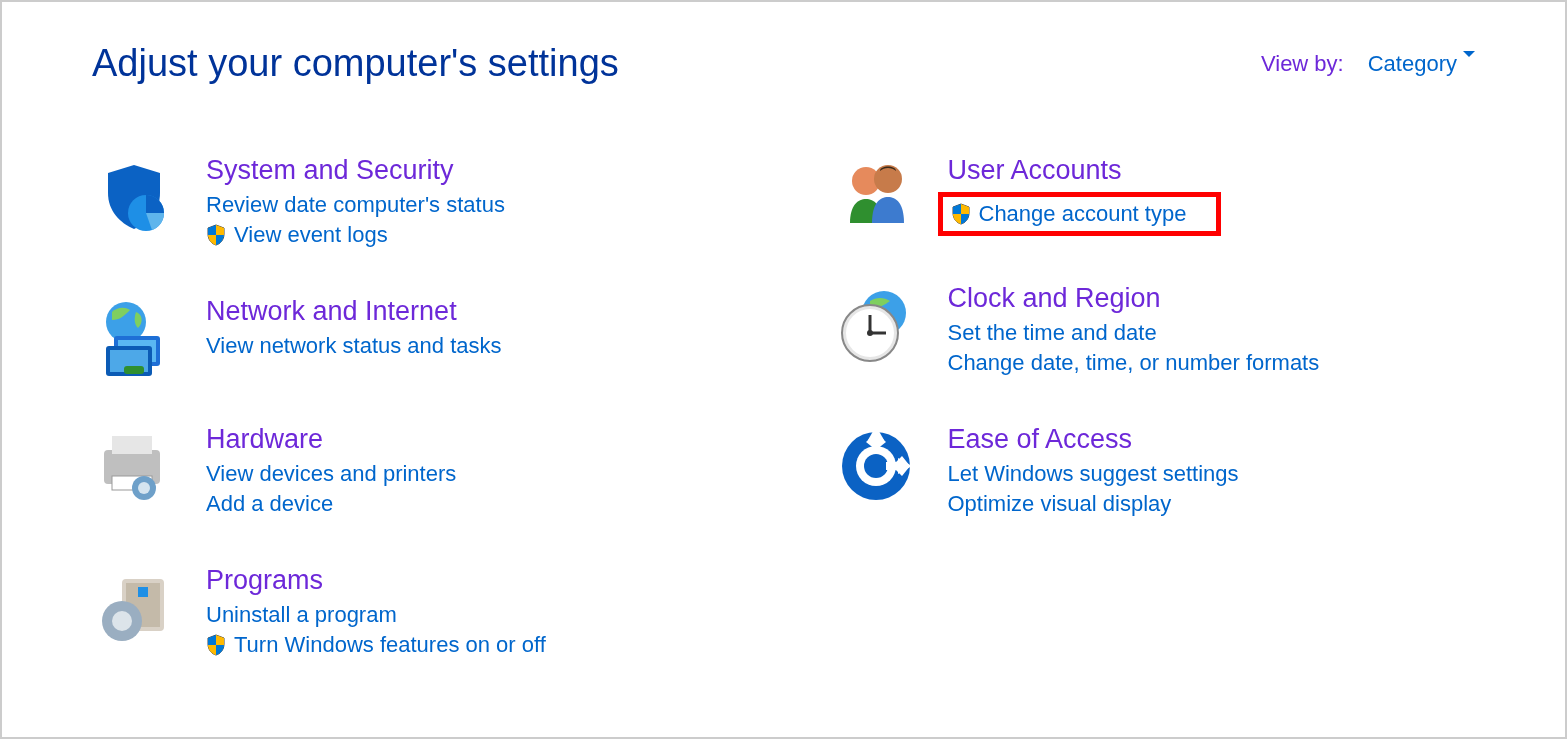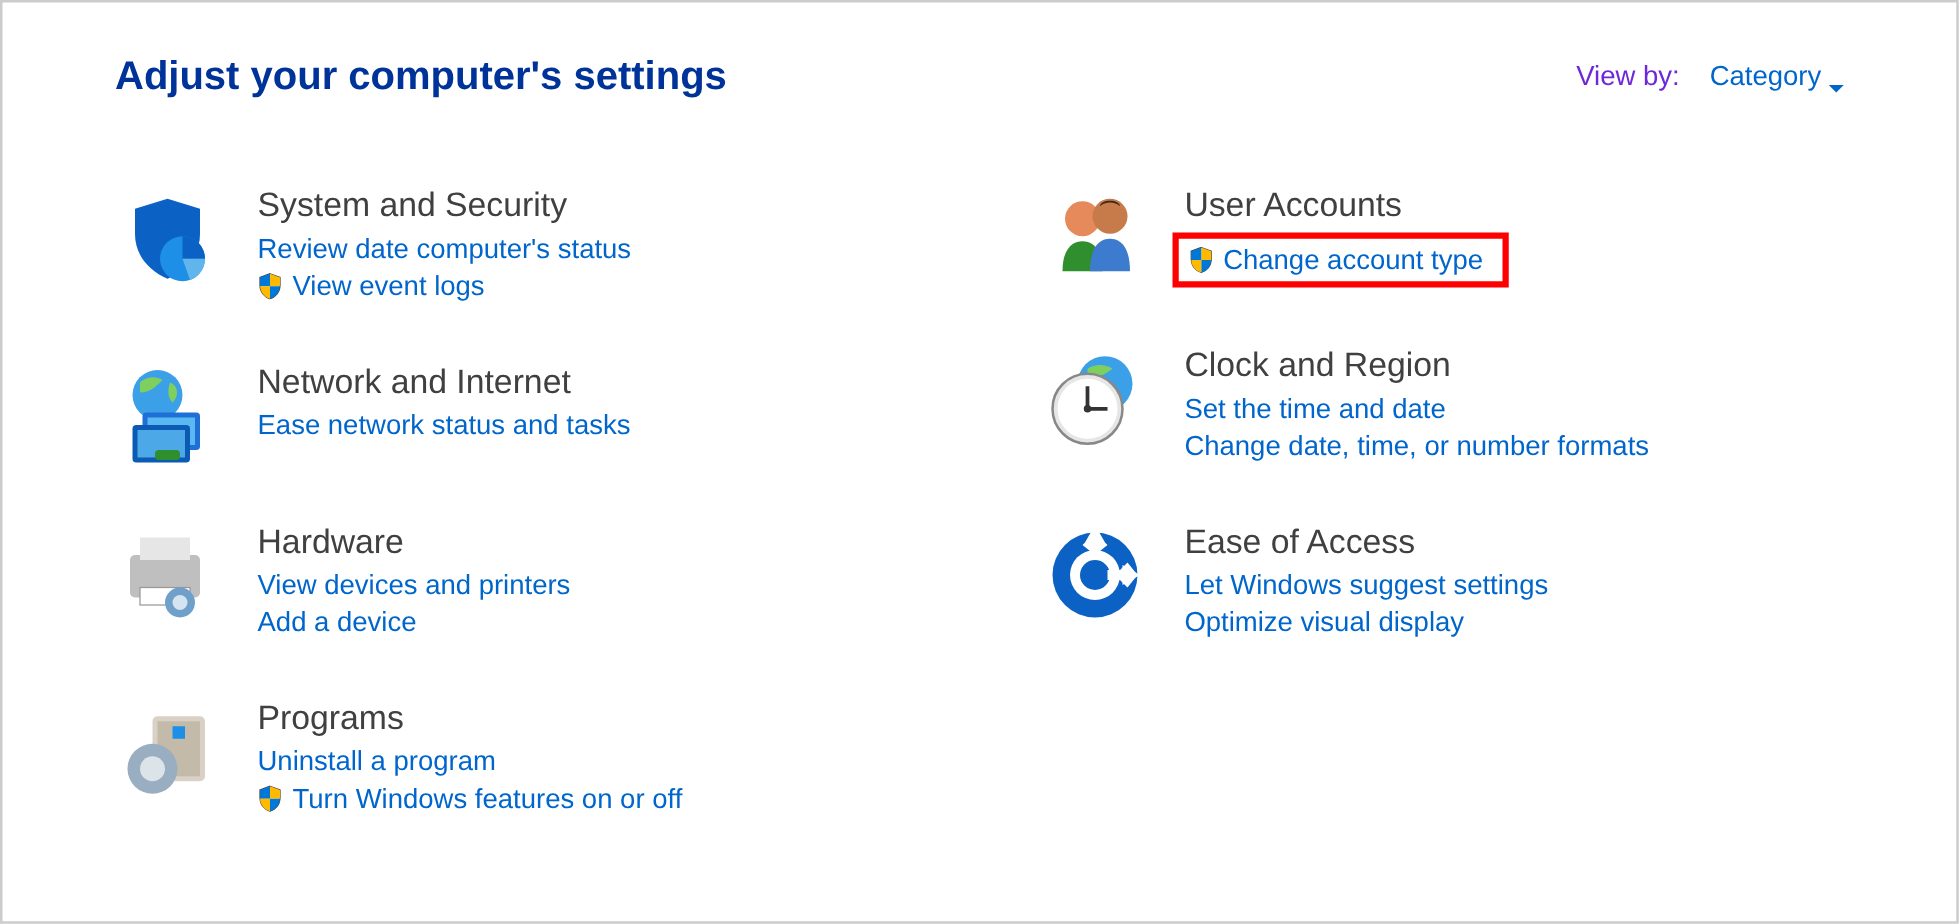--- a/index.html
+++ b/index.html
@@ -12,36 +12,36 @@
       padding: 40px 90px;
       overflow: hidden;
     }
     .header {
       display: flex;
       justify-content: space-between;
       align-items: center;
       margin-bottom: 70px;
     }
     .title {
-      font-size: 32px;
+      font-size: 38px;
       color: #003399;
-      font-weight: 700;
+      font-weight: 400;
     }
     .view-by {
       display: flex;
       align-items: center;
       gap: 24px;
       font-size: 22px;
     }
     .view-by-label { color: #6d28d9; }
     .view-by-value {
       color: #0066cc;
       cursor: pointer;
       display: flex;
-      align-items: flex-end;
+      align-items: flex-start;
       gap: 6px;
     }
     .caret {
       width: 0; height: 0;
       border-left: 6px solid transparent;
       border-right: 6px solid transparent;
       border-top: 6px solid #0066cc;
     }
     .columns {
       display: flex;
@@ -58,42 +58,42 @@
       width: 84px;
       height: 84px;
       flex-shrink: 0;
       display: flex;
       align-items: center;
       justify-content: center;
     }
     .cat-body { flex: 1; }
     .cat-title {
       font-size: 27px;
-      color: #404040;
+      color: #6d28d9;
       font-weight: 400;
       margin-bottom: 6px;
       cursor: pointer;
     }
     .task {
       font-size: 22px;
       color: #0066cc;
       margin-bottom: 4px;
       cursor: pointer;
       display: flex;
       align-items: center;
       gap: 8px;
     }
     .shield-mini {
       width: 20px;
       height: 22px;
       flex-shrink: 0;
     }
     .highlight {
       border: 5px solid #ff0000;
-      padding: 4px 16px 4px 8px;
+      padding: 4px 30px 4px 8px;
       margin-left: -10px;
       display: inline-flex;
     }
   </style>
 </head>
 <body>
 
 <div class="header">
   <div class="title">Adjust your computer's settings</div>
   <div class="view-by">
@@ -145,21 +145,21 @@
           <rect x="20" y="38" width="46" height="30" rx="3" fill="#1e6fd6"></rect>
           <rect x="24" y="42" width="38" height="22" fill="#59b7f2"></rect>
           <rect x="12" y="48" width="46" height="30" rx="3" fill="#0b5bb5"></rect>
           <rect x="16" y="52" width="38" height="22" fill="#4da8e8"></rect>
           <rect x="30" y="68" width="20" height="8" rx="3" fill="#2f8f2f"></rect>
         </svg>
       </div>
       <div class="cat-body">
         <div class="cat-title">Network and Internet</div>
         <div class="task">
-          <span>Ease network status and tasks</span>
+          <span>View network status and tasks</span>
         </div>
       </div>
     </div>
 
     <div class="category">
       <div class="cat-icon">
         <svg viewBox="0 0 80 80" width="80" height="80">
           <rect x="10" y="24" width="56" height="34" rx="4" fill="#bfbfbf"></rect>
           <rect x="18" y="10" width="40" height="18" fill="#e6e6e6"></rect>
           <rect x="18" y="50" width="40" height="14" fill="#fff" stroke="#999"></rect>

